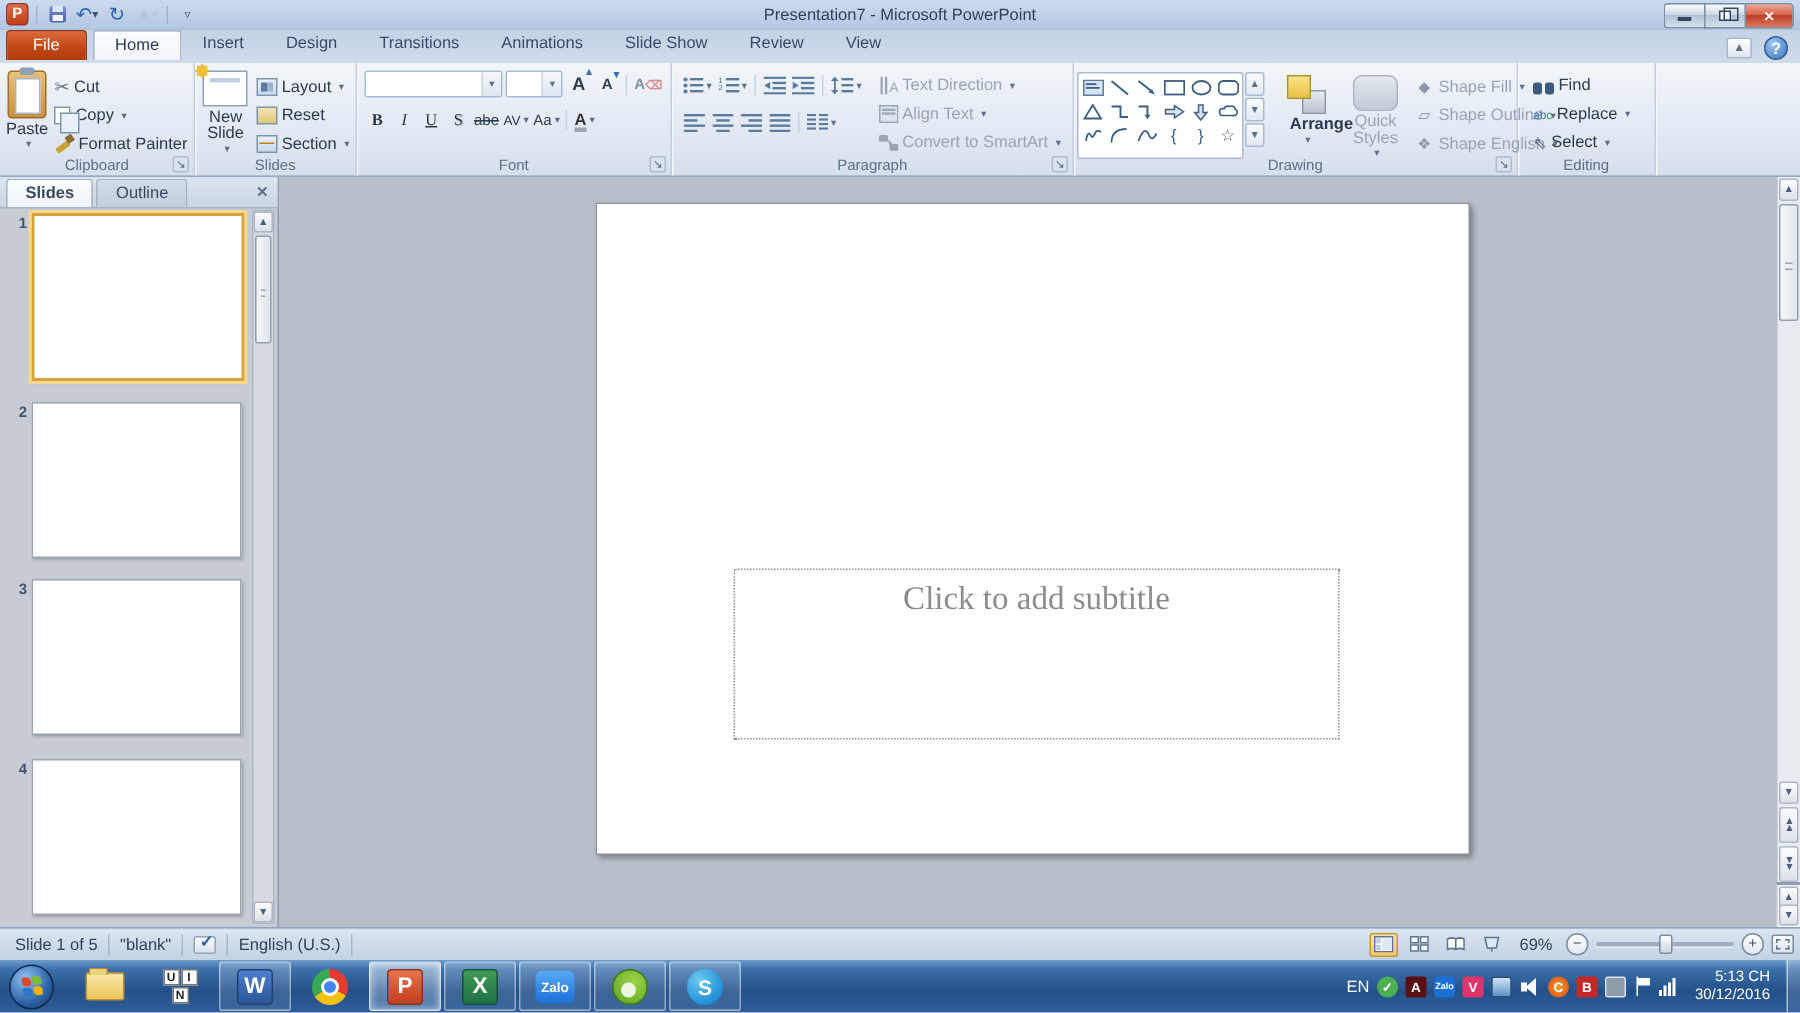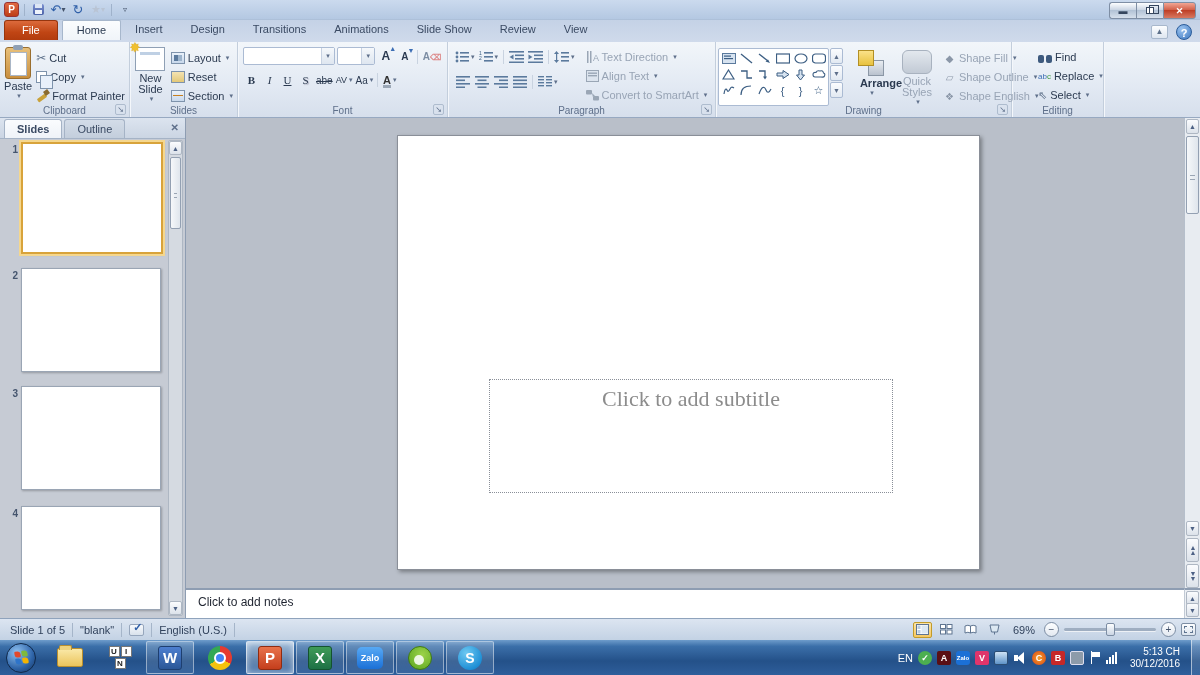--- a/index.html
+++ b/index.html
@@ -242,20 +242,21 @@
         </div>
       <div class="qbtn">
           <span class="star">★</span>
           <span class="tiny-dd" style="color:#B9C4D4;">▾</span>
         </div>
       <div class="qat-sep"></div>
       <div class="qbtn">
           <span class="tiny-dd">▿</span>
         </div>
     </div>
+    <div class="title-text">Presentation7  -  Microsoft PowerPoint</div>
   </div>
   <div class="winbtns">
     <div class="wbtn">
         <span>▬</span>
       </div>
     <div class="wbtn">
         <span class="restore-glyph"></span>
       </div>
     <div class="wbtn close">
         <span>✕</span>
@@ -651,21 +652,21 @@
             <span class="sf-ic">❖</span>
             <span>Shape English</span>
           </div>
         </div>
       </div>
       <div class="glabel">Drawing</div>
       <div class="launcher">↘</div>
     </div>
 
     <div class="rgroup" style="width:92px;">
-      <div class="pstack" style="padding:3px 0 0 6px;margin-left:16px;">
+      <div class="pstack" style="padding:3px 0 0 6px;">
         <div class="smallrow">
           <span class="binoc"></span>
           <span>Find</span>
         </div>
         <div class="smallrow dd">
           <span class="repl-ic">ab<span style="color:#3E9B42;">c</span></span>
           <span>Replace</span>
         </div>
         <div class="smallrow dd">
           <span class="sel-ic">⇖</span>
@@ -732,23 +733,20 @@
         </span>
       </div>
     <div class="vs-btn" style="bottom:0;height:24px;">
         <span class="dbl">
           <span>▼</span>
           <span>▼</span>
         </span>
       </div>
   </div>
 
-  <div class="notes">
-    <span>Click to add notes</span>
-  </div>
   <div class="notes-scroll">
     <div class="sarrow" style="position:absolute;top:1px;left:1px;right:1px;">▲</div>
     <div class="sarrow" style="position:absolute;bottom:1px;left:1px;right:1px;">▼</div>
   </div>
 
   <div class="statusbar">
     <span style="padding-left:10px;">Slide 1 of 5</span>
     <span class="sdiv"></span>
     <span>"blank"</span>
     <span class="sdiv"></span>

